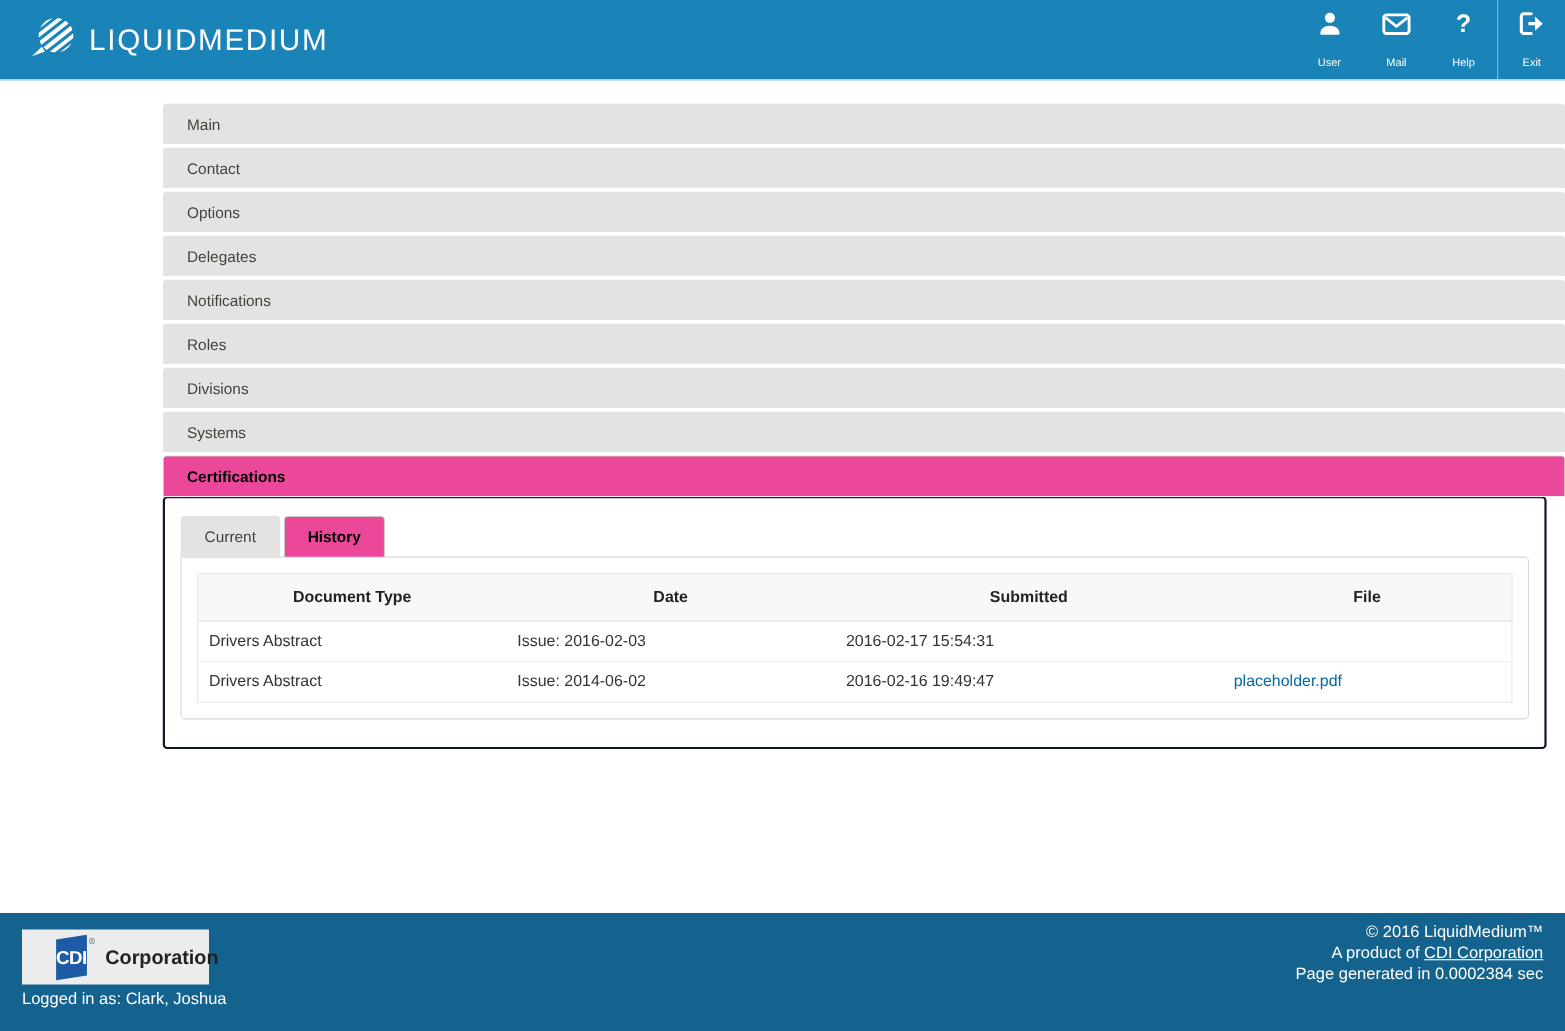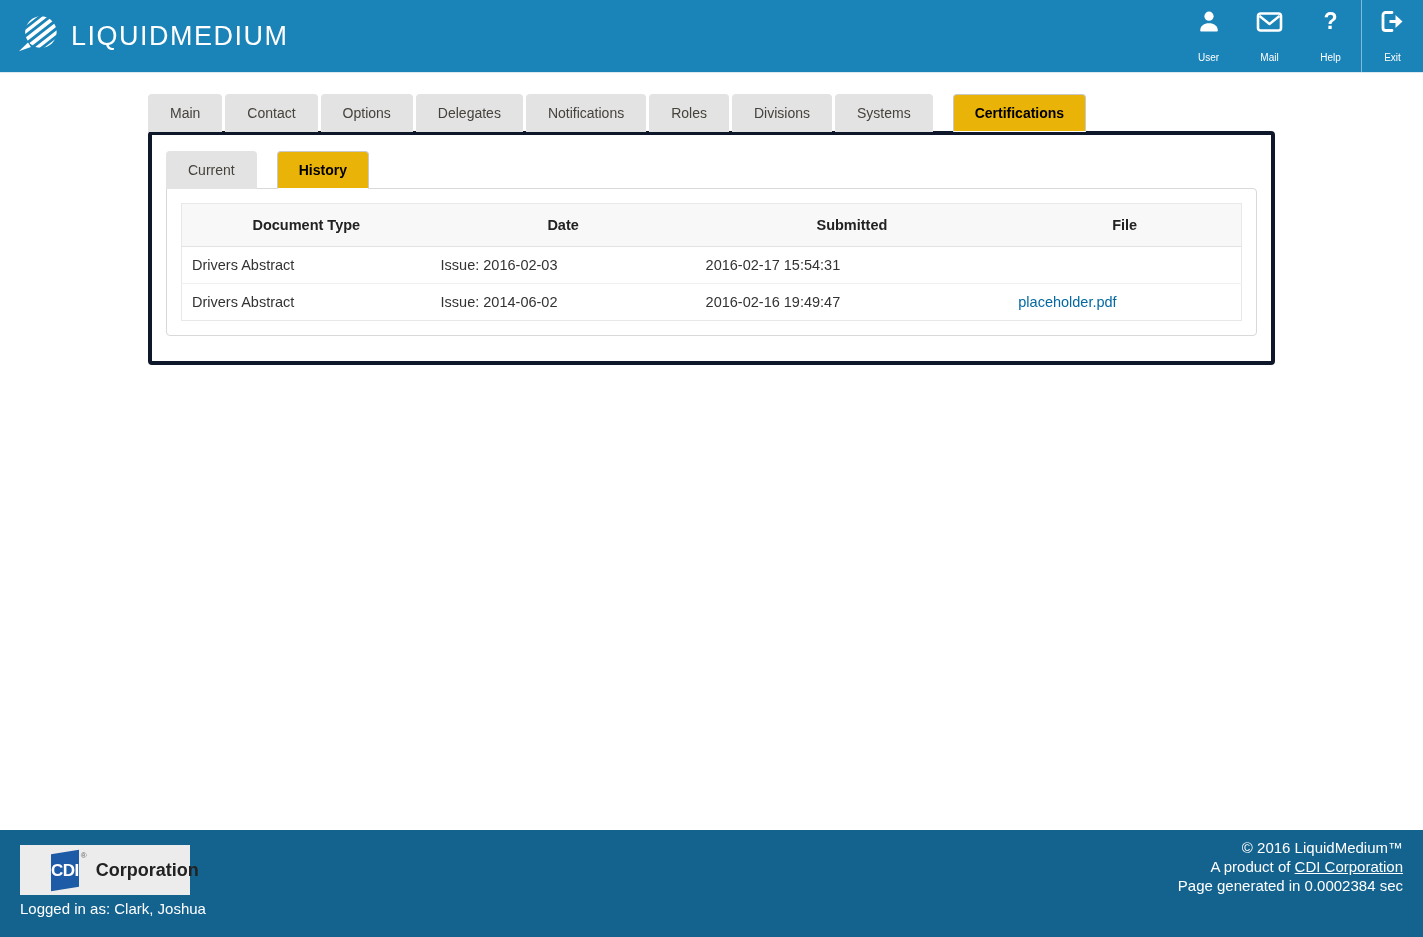--- a/index.html
+++ b/index.html
@@ -14,21 +14,21 @@
   .topbar {
     height:73px;
     background:#1a83b7;
     border-bottom:1px solid #d9e8f1;
     display:flex;
     align-items:stretch;
     color:#fff;
   }
   .brand {
     display:flex; align-items:center; gap:11px;
-    padding-left:18px; cursor:pointer; text-decoration:none; color:#fff;
+    padding-left:28px; cursor:pointer; text-decoration:none; color:#fff;
   }
   .brand-text {
     font-size:27px; font-weight:300; letter-spacing:1.5px;
     text-transform:uppercase; line-height:1;
   }
   .main-nav { display:flex; align-items:center; margin-left:32px; }
   .main-nav a {
     color:#fff; text-decoration:none; font-size:15px;
     padding:0 17px; cursor:pointer;
   }
@@ -42,43 +42,44 @@
   .action .ico { height:24px; display:flex; align-items:flex-end; justify-content:center; }
   .help-glyph { font-size:23px; font-weight:bold; line-height:24px; }
   .v-divider { width:1px; background:rgba(255,255,255,0.45); }
 
   
   .tabs-row {
     display:flex; gap:3px;
     margin:21px 0 0 148px;
     position:relative; z-index:2;
     margin-bottom:-1px;
+    flex-direction:column;
   }
   .tab {
     padding:10px 21px;
     background:#e3e3e3;
     border:1px solid #e3e3e3;
     border-bottom:none;
     border-radius:4px 4px 0 0;
     font-size:14px; color:#46423c;
     cursor:pointer; white-space:nowrap;
   }
   .tab.active {
-    background:#eab308;
+    background:#ec4899;
     border:1px solid #c9c9c9;
     border-bottom:1px solid #fff;
-    font-weight:bold; color:#000;margin-left:17px;
+    font-weight:bold; color:#000;
   }
 
   
   .panel {
     margin-left:148px;
-    width:1127px;
+    width:1258px;
     background:#fff;
-    border:4px solid #0f172a;
+    border:2px solid #0f172a;
     border-radius:4px;
     padding:16px 14px 25px 14px;
   }
   .subtabs-row {
     display:flex; gap:3px;
     position:relative; z-index:2;
     margin-bottom:-1px;
   }
   .inner-panel {
     border:1px solid #d9d9d9;

